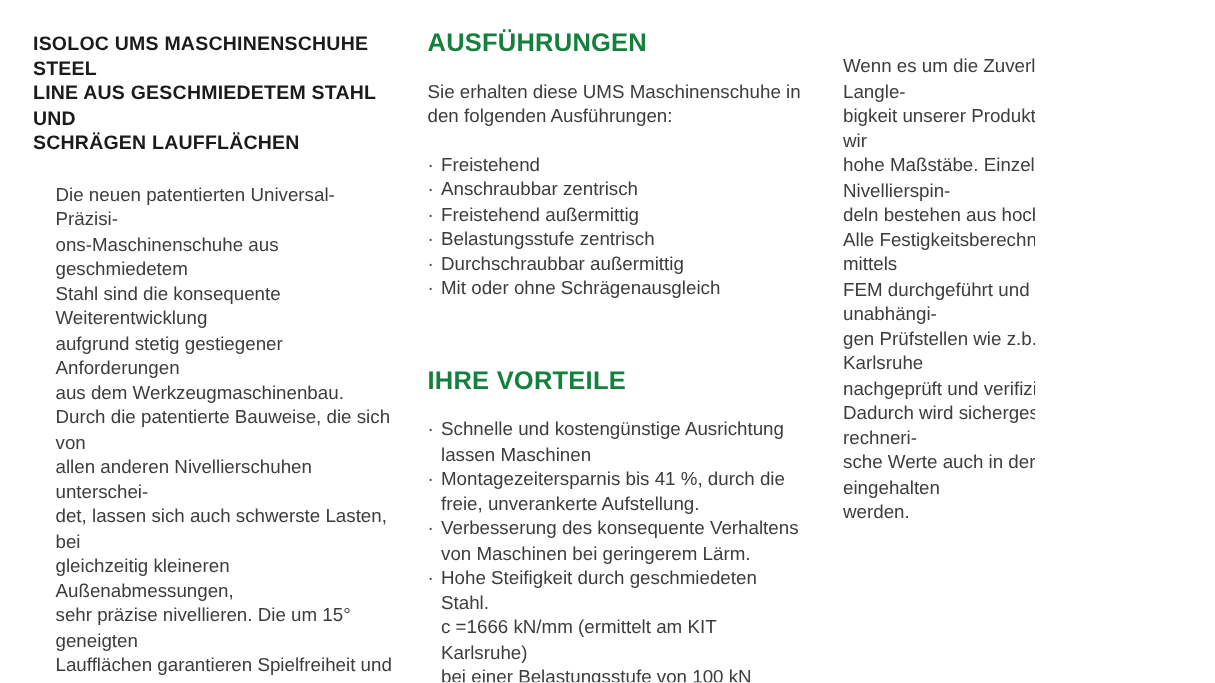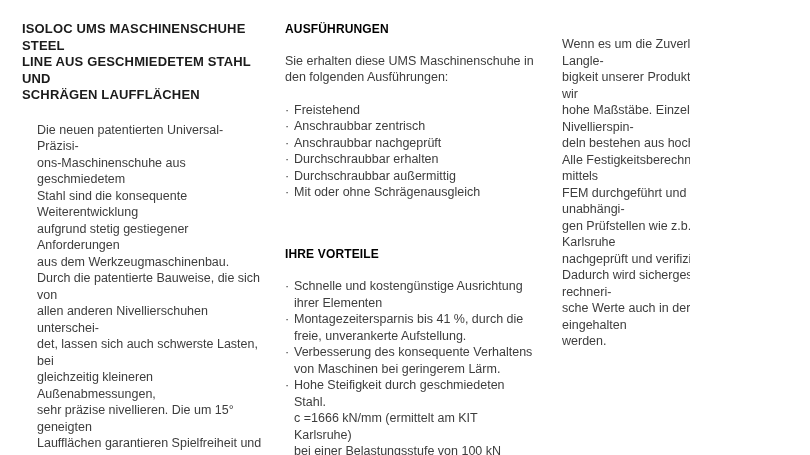--- a/index.html
+++ b/index.html
@@ -31,23 +31,23 @@
     font-size: 13px;
     font-weight: bold;
     color: #1b1b1b;
     letter-spacing: 0.15px;
     line-height: 16.5px;
     white-space: pre-line;
     text-transform: uppercase;
   }
   .section-heading {
     margin: 0;
-    font-size: 12px;
+    font-size: 17px;
     font-weight: bold;
-    color: #000000;
+    color: #15803d;
     letter-spacing: 0.15px;
     line-height: 16.5px;
     text-transform: uppercase;
   }
   .body-text {
     margin: 15px;
     white-space: pre-line;
   }
   .section-intro {
     margin: 15px 0 0 0;
@@ -112,43 +112,43 @@
       <div class="li">
         <span class="dot">·</span>
         <span class="li-text">Freistehend</span>
       </div>
       <div class="li">
         <span class="dot">·</span>
         <span class="li-text">Anschraubbar zentrisch</span>
       </div>
       <div class="li">
         <span class="dot">·</span>
-        <span class="li-text">Anschraubbar nachgeprüft</span>
+        <span class="li-text">Freistehend außermittig</span>
       </div>
       <div class="li">
         <span class="dot">·</span>
-        <span class="li-text">Durchschraubbar erhalten</span>
+        <span class="li-text">Belastungsstufe zentrisch</span>
       </div>
       <div class="li">
         <span class="dot">·</span>
         <span class="li-text">Durchschraubbar außermittig</span>
       </div>
       <div class="li">
         <span class="dot">·</span>
         <span class="li-text">Mit oder ohne Schrägenausgleich</span>
       </div>
     </div>
 
     <h2 class="section-heading vorteile-heading">IHRE VORTEILE</h2>
 
     <div class="bullet-list tight-top">
       <div class="li">
         <span class="dot">·</span>
         <span class="li-text">Schnelle und kostengünstige Ausrichtung
-ihrer Elementen</span>
+lassen Maschinen</span>
       </div>
       <div class="li">
         <span class="dot">·</span>
         <span class="li-text">Montagezeitersparnis bis 41 %, durch die
 freie, unverankerte Aufstellung.</span>
       </div>
       <div class="li">
         <span class="dot">·</span>
         <span class="li-text">Verbesserung des konsequente Verhaltens
 von Maschinen bei geringerem Lärm.</span>

